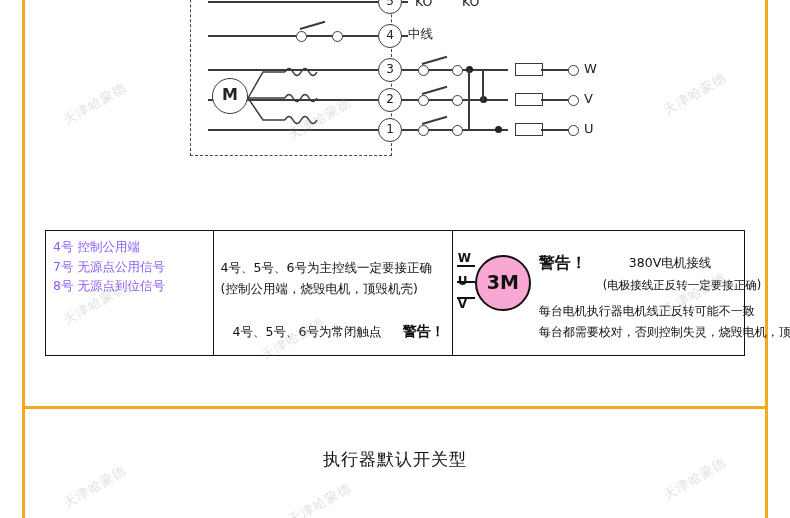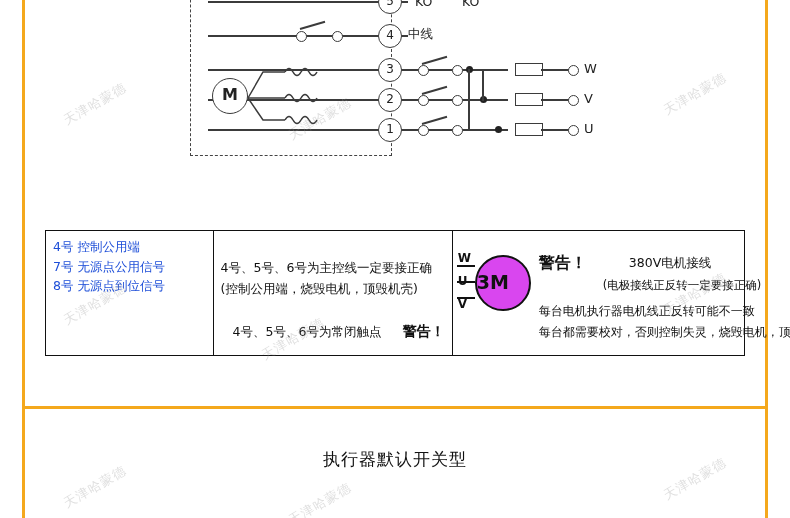--- a/index.html
+++ b/index.html
@@ -89,38 +89,38 @@
   }
   .bcol{
     box-sizing:border-box;
     padding:6px 7px 0 7px;
     position:relative;
   }
   .bcol.c1{width:168px;border-right:1.6px solid #111;}
   .bcol.c2{width:240px;border-right:1.6px solid #111;}
   .bcol.c3{width:292px;}
   .bcol.c1 div{
-    font-size:12.5px;color:#1d4ed8;line-height:19.5px;white-space:nowrap;
+    font-size:12.5px;color:#8b5cf6;line-height:19.5px;white-space:nowrap;
   }
   .c2line{
     font-size:12.5px;color:#111;line-height:17px;margin-bottom:4px;
   }
   .warn-inline{
     font-size:14px;font-weight:bold;color:#111;
   }
   .c2row{
     display:flex;align-items:center;justify-content:space-between;
   }
 
   
   .m3{
     position:absolute;left:22px;top:24px;width:52px;height:52px;
-    border-radius:50%;border:2px solid #111;background:#d946ef;
+    border-radius:50%;border:2px solid #111;background:#f9a8d4;
     font-size:19px;font-weight:bold;color:#111;
-    line-height:50px;
+    line-height:50px;text-align:center;
   }
   .m3lead{position:absolute;background:#111;height:1.6px;width:18px;}
   .m3lab{position:absolute;font-size:12px;font-weight:bold;color:#111;}
   .warn3{
     position:absolute;left:86px;top:22px;font-size:16px;font-weight:bold;color:#111;
   }
   .c3text{
     position:absolute;left:86px;font-size:12px;color:#111;white-space:nowrap;
   }
   .c3text.t1{top:24px;left:176px;font-size:12.5px;}

